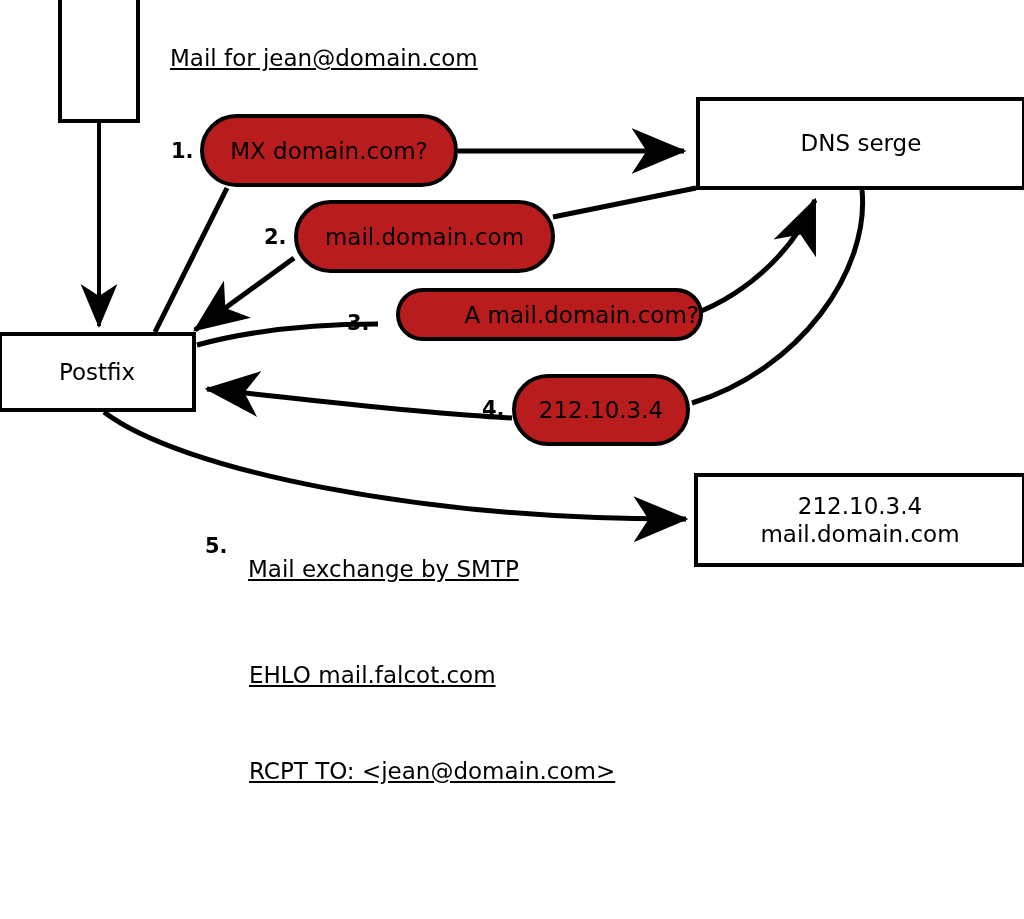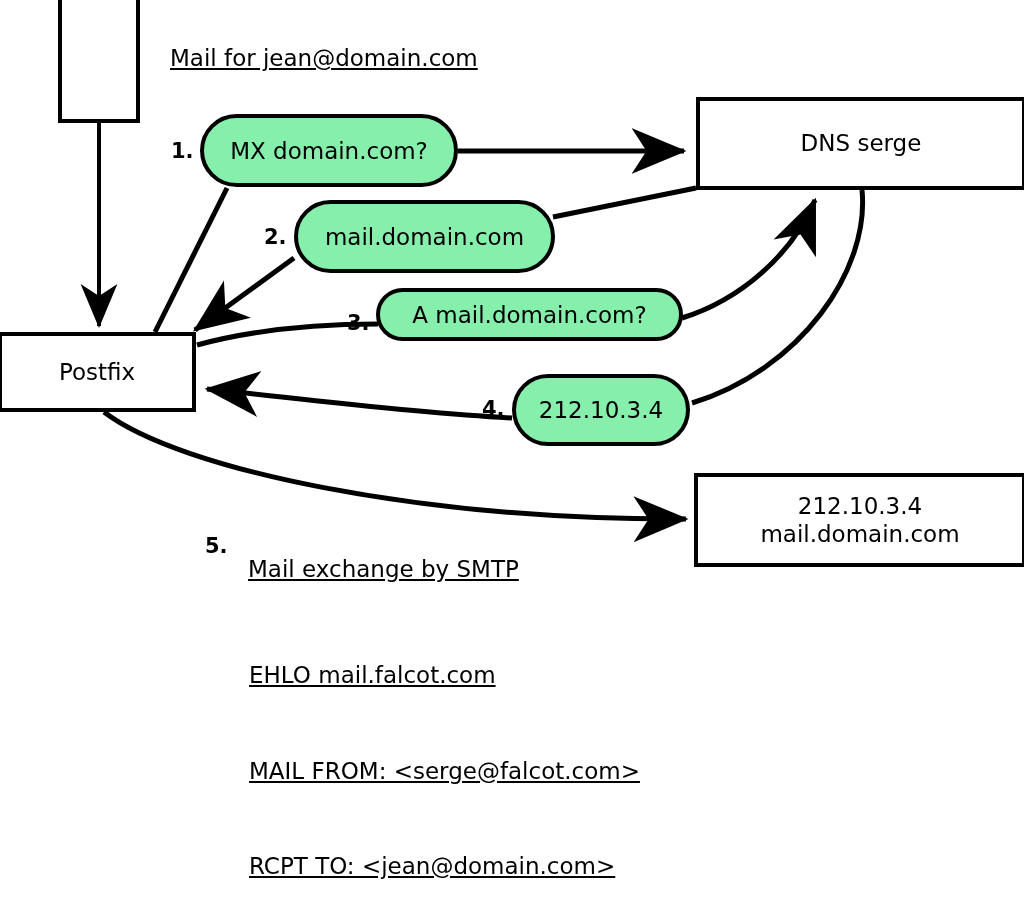--- a/index.html
+++ b/index.html
@@ -32,21 +32,21 @@
     justify-content: center;
     text-align: center;
     line-height: 1.22;
     font-size: 23px;
     color: #000;
   }
   .bubble {
     position: absolute;
     box-sizing: border-box;
     border: 4px solid #000;
-    background: #86efac;
+    background: #b91c1c;
     border-radius: 999px;
     display: flex;
     align-items: center;
     justify-content: center;
     text-align: center;
     font-size: 23px;
     color: #000;
     white-space: nowrap;
   }
   .step-num {
@@ -128,35 +128,34 @@
   <div class="bubble" style="left:200px; top:114px; width:258px; height:73px;">
     <span>MX domain.com?</span>
   </div>
 
   <div class="step-num" style="left:264px; top:225px;">2.</div>
   <div class="bubble" style="left:294px; top:200px; width:261px; height:73px;">
     <span>mail.domain.com</span>
   </div>
 
   <div class="step-num" style="left:347px; top:311px;">3.</div>
-  <div class="bubble" style="left:376px; top:288px; width:307px; height:53px;">
+  <div class="bubble" style="left:396px; top:288px; width:307px; height:53px;justify-content:flex-end;">
     <span>A mail.domain.com?</span>
   </div>
 
   <div class="step-num" style="left:482px; top:397px;">4.</div>
   <div class="bubble" style="left:512px; top:374px; width:178px; height:72px;">
     <span>212.10.3.4</span>
   </div>
 
   <div class="step-num" style="left:205px; top:534px;">5.</div>
   <div class="plain-label" style="left:248px; top:556px;">Mail exchange by SMTP</div>
 
   <div class="smtp-block" style="left:249px; top:597px;">
     <span class="smtp-line">EHLO mail.falcot.com</span>
-    <span class="smtp-line">MAIL FROM: &lt;serge@falcot.com&gt;</span>
     <span class="smtp-line">RCPT TO: &lt;jean@domain.com&gt;</span>
     
     
     
     
     
     
     
   </div>
 

